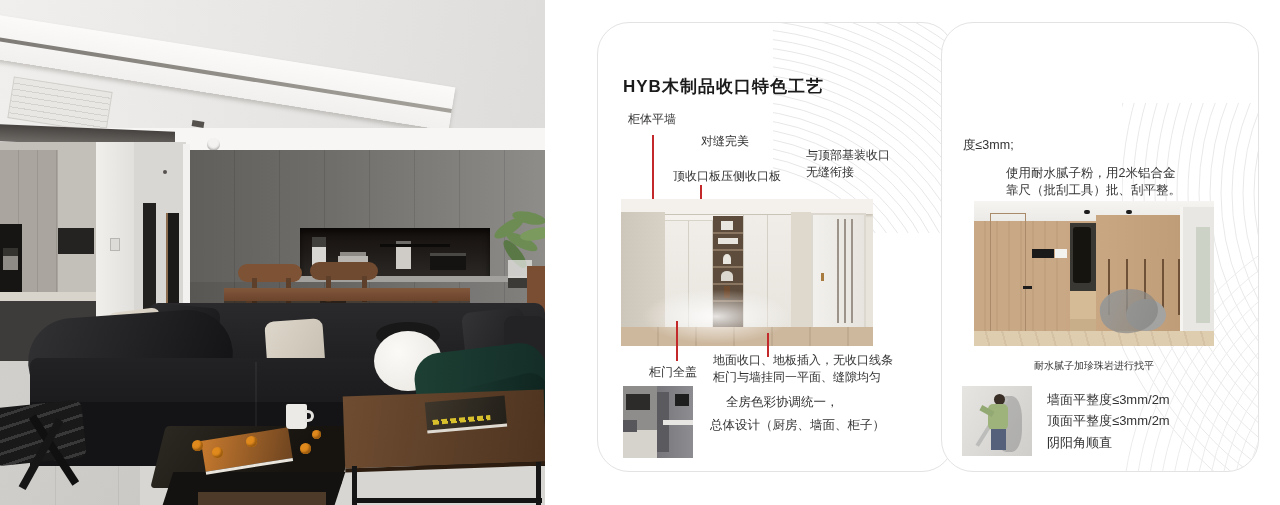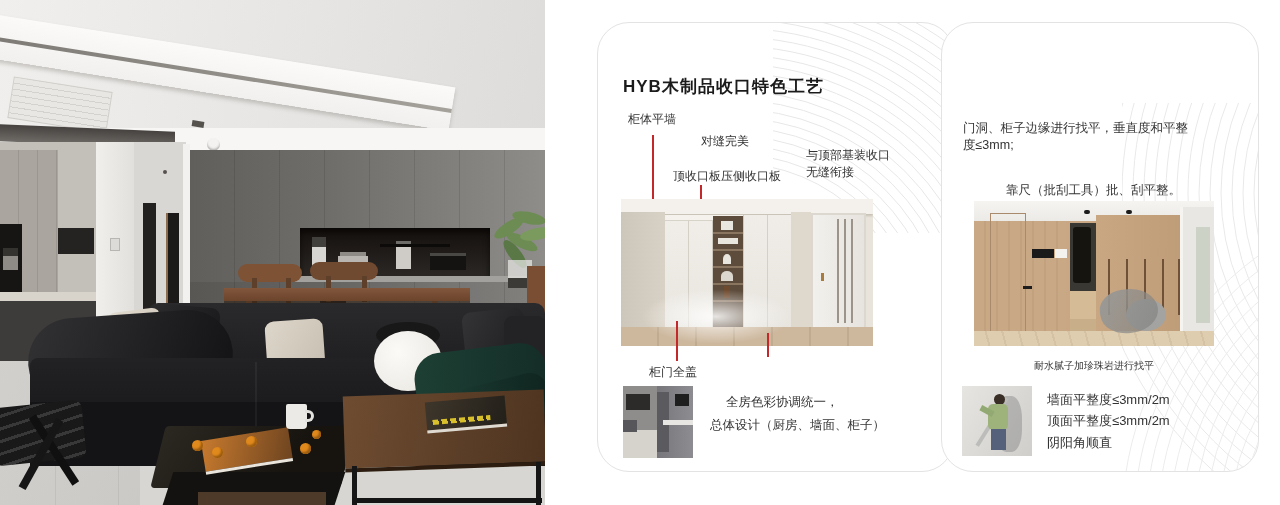--- a/index.html
+++ b/index.html
@@ -375,20 +375,22 @@
         <div class="w-slat" style="left:38px"></div>
         <div class="w-knob"></div>
       </div>
       <div class="abs w-floor"></div>
       <div class="abs w-glow"></div>
     </div>
 
     <div class="vline" style="left:78px;top:298px;height:40px"></div>
     <div class="vline" style="left:169px;top:310px;height:24px"></div>
     <div class="abs lbl" style="left:51px;top:341px">柜门全盖</div>
+    <div class="abs lbl" style="left:115px;top:329px">地面收口、地板插入，无收口线条</div>
+    <div class="abs lbl" style="left:115px;top:346px">柜门与墙挂同一平面、缝隙均匀</div>
 
     <div class="abs thumb1">
       <div class="abs t1-wall"></div>
       <div class="abs t1-tv"></div>
       <div class="abs t1-floor"></div>
       <div class="abs t1-sofa"></div>
       <div class="abs t1-cab"></div>
       <div class="abs t1-fridge"></div>
       <div class="abs t1-counter"></div>
       <div class="abs t1-appl"></div>
@@ -435,22 +437,22 @@
         <circle cx="330" cy="420" r="258" fill="none" stroke="#ececec" stroke-width="1"></circle>
         <circle cx="330" cy="420" r="270" fill="none" stroke="#ececec" stroke-width="1"></circle>
         <circle cx="330" cy="420" r="282" fill="none" stroke="#ececec" stroke-width="1"></circle>
         <circle cx="330" cy="420" r="294" fill="none" stroke="#ececec" stroke-width="1"></circle>
         <circle cx="330" cy="420" r="306" fill="none" stroke="#ececec" stroke-width="1"></circle>
         <circle cx="330" cy="420" r="318" fill="none" stroke="#ececec" stroke-width="1"></circle>
         <circle cx="330" cy="420" r="330" fill="none" stroke="#ececec" stroke-width="1"></circle>
       </svg>
 
 
-    <div class="abs para" style="left:21px;top:97px">门洞、柜子边缘进行找平，垂直度和平整</div>
     <div class="abs para" style="left:21px;top:114px">度≤3mm;</div>
+    <div class="abs para" style="left:64px;top:142px">使用耐水腻子粉，用2米铝合金</div>
     <div class="abs para" style="left:64px;top:159px">靠尺（批刮工具）批、刮平整。</div>
 
     <div class="abs room">
       <div class="abs r-leftwall"></div>
       <div class="abs r-ceil"></div>
       <div class="r-dot" style="left:110px;top:9px"></div>
       <div class="r-dot" style="left:152px;top:9px"></div>
       <div class="abs r-door">
         <div class="r-handle"></div>
       </div>

